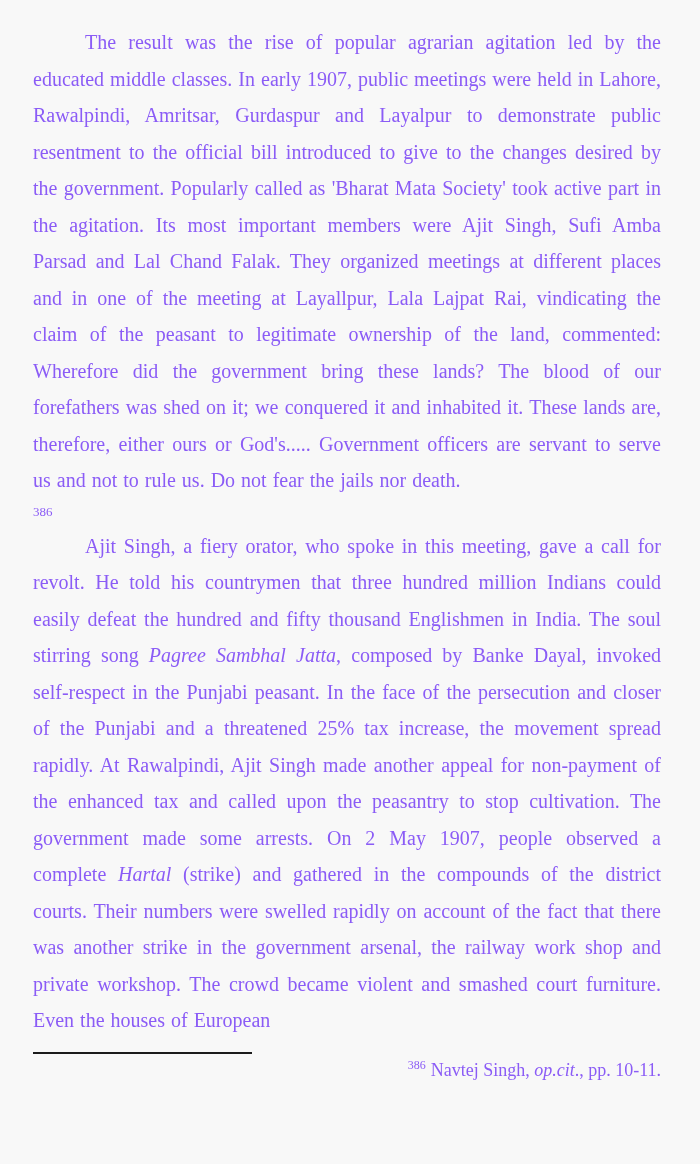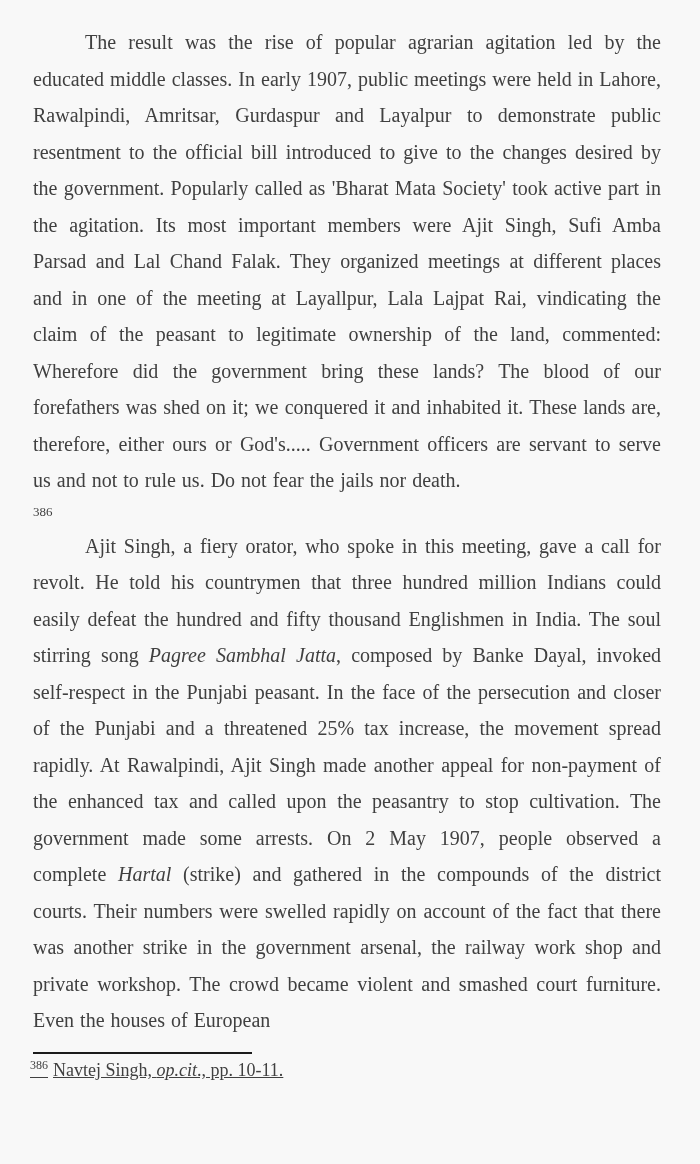--- a/index.html
+++ b/index.html
@@ -1,21 +1,21 @@
 <!DOCTYPE html>
 <html><head>
 <meta charset="utf-8">
 <style>
   html, body { margin: 0; padding: 0; }
   .page {
     position: relative;
     width: 700px;
     height: 1164px;
     background: #f8f8f8;
-    color: #404040;
+    color: #8b5cf6;
     font-family: "Liberation Serif", "DejaVu Serif", serif;
     overflow: hidden;
   }
   .body-text {
     position: absolute;
     top: 24px;
     left: 33px;
     width: 628px;
     height: 1012px;
     overflow: hidden;
@@ -46,22 +46,21 @@
   .footnote-rule {
     margin: 12px 0 0 33px;
     width: 219px;
     height: 0;
     border-top: 2px solid #1b1b1b;
   }
   .footnote {
     margin: 3px 39px 0 30px;
     font-size: 18px;
     line-height: 26px;
-    text-align: left;
-    text-decoration: underline;
+    text-align: right;
   }
   .footnote sup {
     font-size: 12px;
     vertical-align: super;
     line-height: 0;
     margin-right: 5px;
   }
 </style>
 </head>
 <body>

